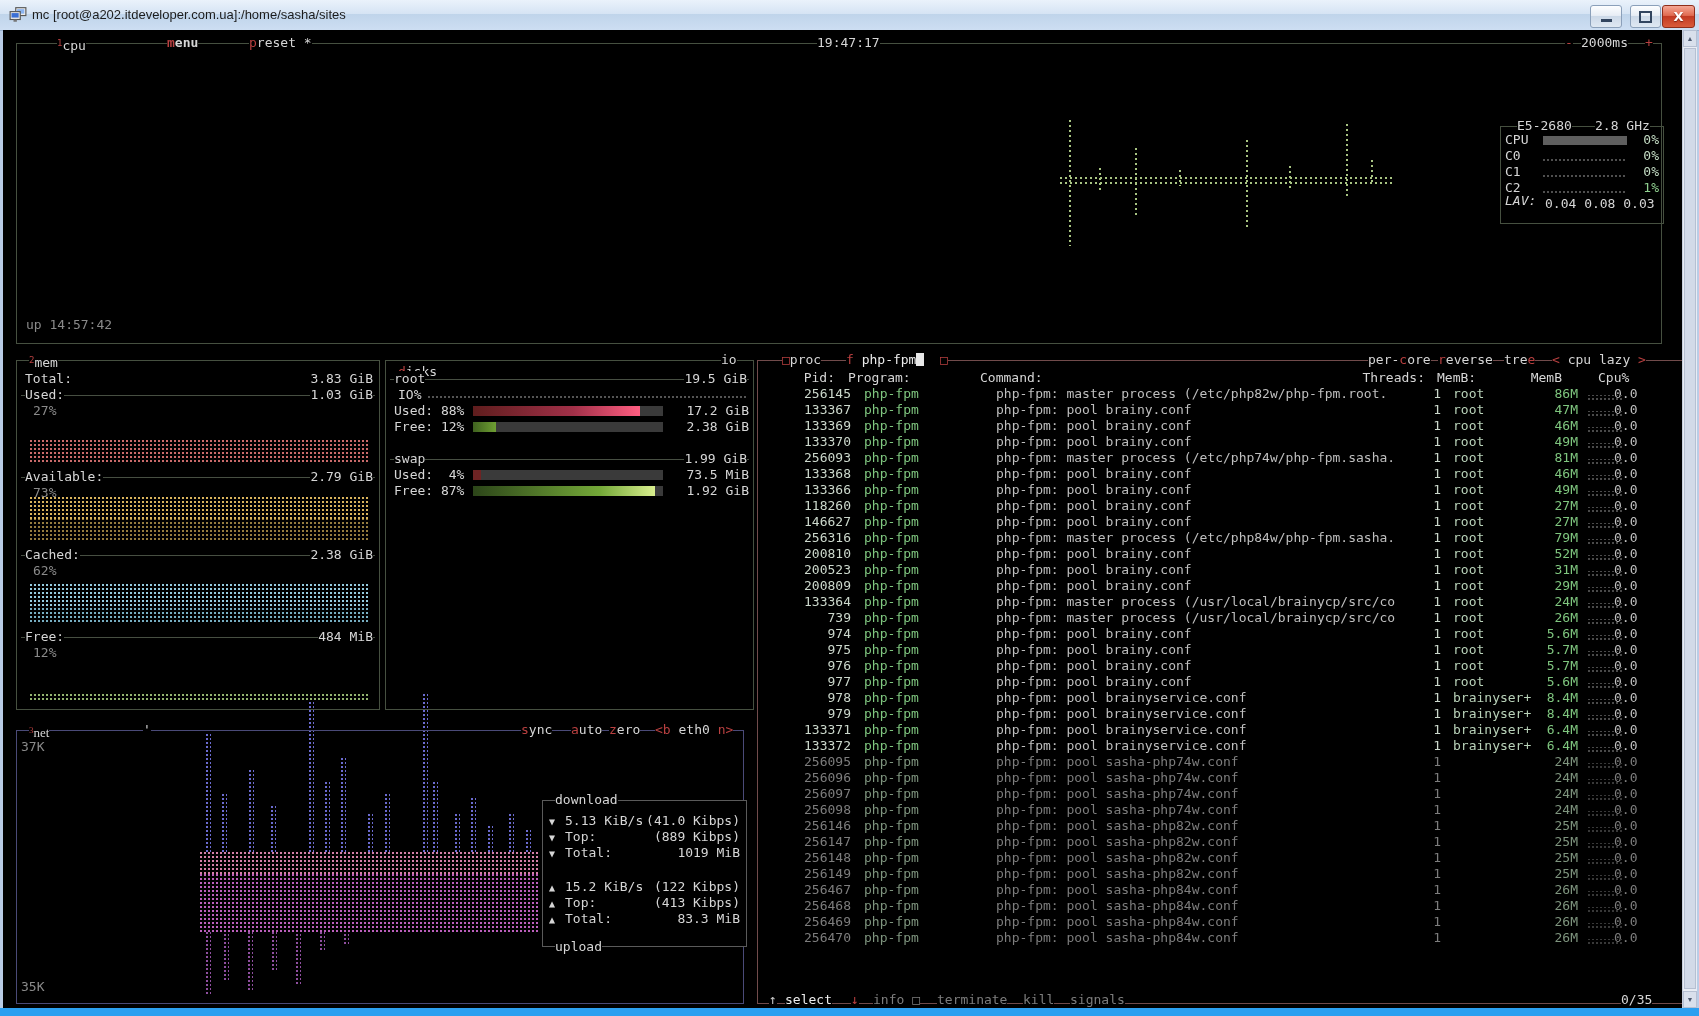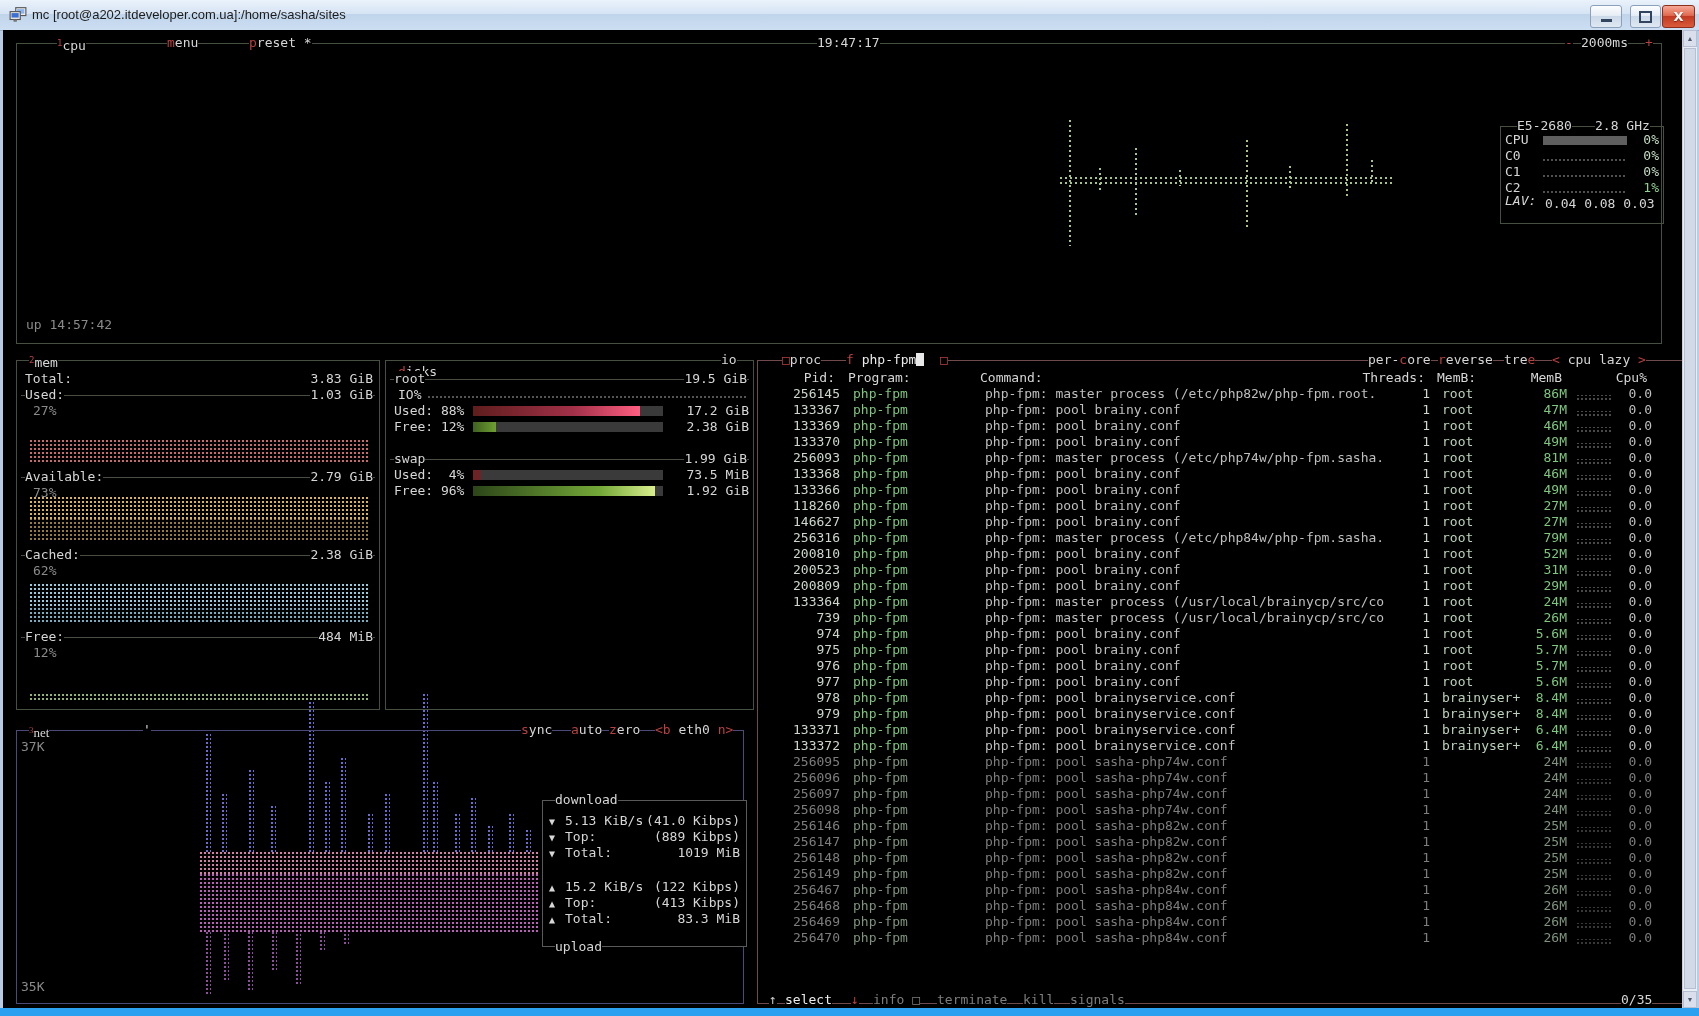--- a/index.html
+++ b/index.html
@@ -57,30 +57,30 @@
   
   .cpubar{position:absolute;height:9px;background:#5f5f5f;}
   
   .netbox{position:absolute;left:542px;top:800px;width:203px;height:145px;border:1px solid #5a5a5a;background:#000;}
   .netrow{position:absolute;left:0;width:100%;height:16px;}
   .netrow .arr{position:absolute;left:6px;top:1px;font-size:10px;}
   .netrow .a{position:absolute;left:22px;}
   .netrow .b{position:absolute;right:6px;}
   
   .prows{position:absolute;left:758px;top:386px;width:902px;height:560px;}
-  .prow{position:absolute;left:5px;width:100%;height:16px;}
+  .prow{position:absolute;left:16px;width:100%;height:16px;}
   .pcell{position:absolute;top:0;font:13px/16px "DejaVu Sans Mono", monospace;white-space:pre;}
   .c-pid{left:0;width:77px;text-align:right;color:#ccd8cc;}
   .c-prog{left:90px;color:#7fc67f;}
   .c-cmd{left:222px;color:#bfbfbf;}
   .c-thr{left:600px;width:67px;text-align:right;color:#ccd8cc;}
   .c-user{left:679px;color:#b9d2b9;}
   .c-mem{left:740px;width:64px;text-align:right;color:#7fc67f;}
   .c-dots{left:814px;width:36px;height:5px;top:9px;color:#4a4a4a;}
-  .c-cpu{left:840px;width:49px;text-align:right;color:#bfbfbf;}
+  .c-cpu{left:840px;width:49px;text-align:left;color:#bfbfbf;}
   .prow.dim .c-pid,.prow.dim .c-cmd,.prow.dim .c-thr,.prow.dim .c-user,.prow.dim .c-cpu{color:#7d7d7d;}
   .prow.dim .c-prog,.prow.dim .c-mem{color:#7e947e;}
   .prow.dim .c-dots{color:#383838;}
   .hdr .c-pid,.hdr .c-thr{color:#d6d6d6;}
   .hdr .c-prog,.hdr .c-cmd,.hdr .c-user{color:#d6d6d6;}
   .hdr .c-mem,.hdr .c-cpu{color:#d6d6d6;}
   .cursor{display:inline-block;width:8px;height:13px;background:#e8e8e8;vertical-align:-2px;}
 </style>
 </head>
 <body>
@@ -155,21 +155,21 @@
     <div class="dotgrid" style="left: 224px; top: 932px; width: 5px; height: 48px; color: rgb(143, 79, 159);"></div>
     <div class="dotgrid" style="left: 248px; top: 932px; width: 5px; height: 58px; color: rgb(143, 79, 159);"></div>
     <div class="dotgrid" style="left: 272px; top: 932px; width: 5px; height: 38px; color: rgb(143, 79, 159);"></div>
     <div class="dotgrid" style="left: 296px; top: 932px; width: 5px; height: 52px; color: rgb(143, 79, 159);"></div>
     <div class="dotgrid" style="left: 320px; top: 932px; width: 5px; height: 18px; color: rgb(143, 79, 159);"></div>
     <div class="dotgrid" style="left: 344px; top: 932px; width: 5px; height: 12px; color: rgb(143, 79, 159);"></div>
   </div>
 
 <div class="panel" style="left:16px;top:43px;width:1644px;height:299px;">
   <span class="t ptxt" style="left:40px;"><span class="sup">1</span><span>cpu</span></span>
-  <span class="t ptxt" style="left:150px;"><span class="hot">m</span><span>enu</span></span>
+  <span class="t ptxt" style="left:150px;font-weight:bold;"><span class="hot">m</span><span>enu</span></span>
   <span class="t ptxt" style="left:232px;"><span class="hot">p</span><span>reset *</span></span>
   <span class="t ptxt" style="left:800px;">19:47:17</span>
   <span class="t ptxt hot" style="left:1548px;">-</span>
   <span class="t ptxt" style="left:1564px;">2000ms</span>
   <span class="t ptxt hot" style="left:1628px;">+</span>
   <span class="t gray" style="left:9px;top:273px;">up 14:57:42</span>
 </div>
 
 <div class="panel" style="left:1500px;top:126px;width:162px;height:96px;">
   <span class="t ptxt" style="left:16px;">E5-2680</span>
@@ -244,21 +244,21 @@
   <div class="lrow" style="left:4px;right:4px;top:90px;">
     <div class="line"></div>
       <span class="t lab">swap</span>
       <span class="t val">1.99 GiB</span>
   </div>
   <span class="t nb" style="left:8px;top:106px;"><span>Used:</span>  <span>4%</span></span>
   <div class="bar" style="left:87px;top:109px;width:190px;">
       <div class="fill f-swapused" style="width: 4%;"></div>
     </div>
   <span class="t nb" style="right:4px;top:106px;">73.5 MiB</span>
-  <span class="t nb" style="left:8px;top:122px;"><span>Free:</span> <span>96%</span></span>
+  <span class="t nb" style="left:8px;top:122px;"><span>Free:</span> <span>87%</span></span>
   <div class="bar" style="left:87px;top:125px;width:190px;">
       <div class="fill f-swapfree" style="width: 96%;"></div>
     </div>
   <span class="t nb" style="right:4px;top:122px;">1.92 GiB</span>
 </div>
 
 <div class="panel blue" style="left:16px;top:730px;width:726px;height:272px;">
   <span class="t ptxt" style="left:12px;font-family:Liberation Serif, serif;"><span class="sup">3</span><span>net</span></span>
   <span class="t ptxt" style="left:126px;">'</span>
   <span class="t ptxt" style="left:504px;"><span class="hot">s</span><span>ync</span></span>

